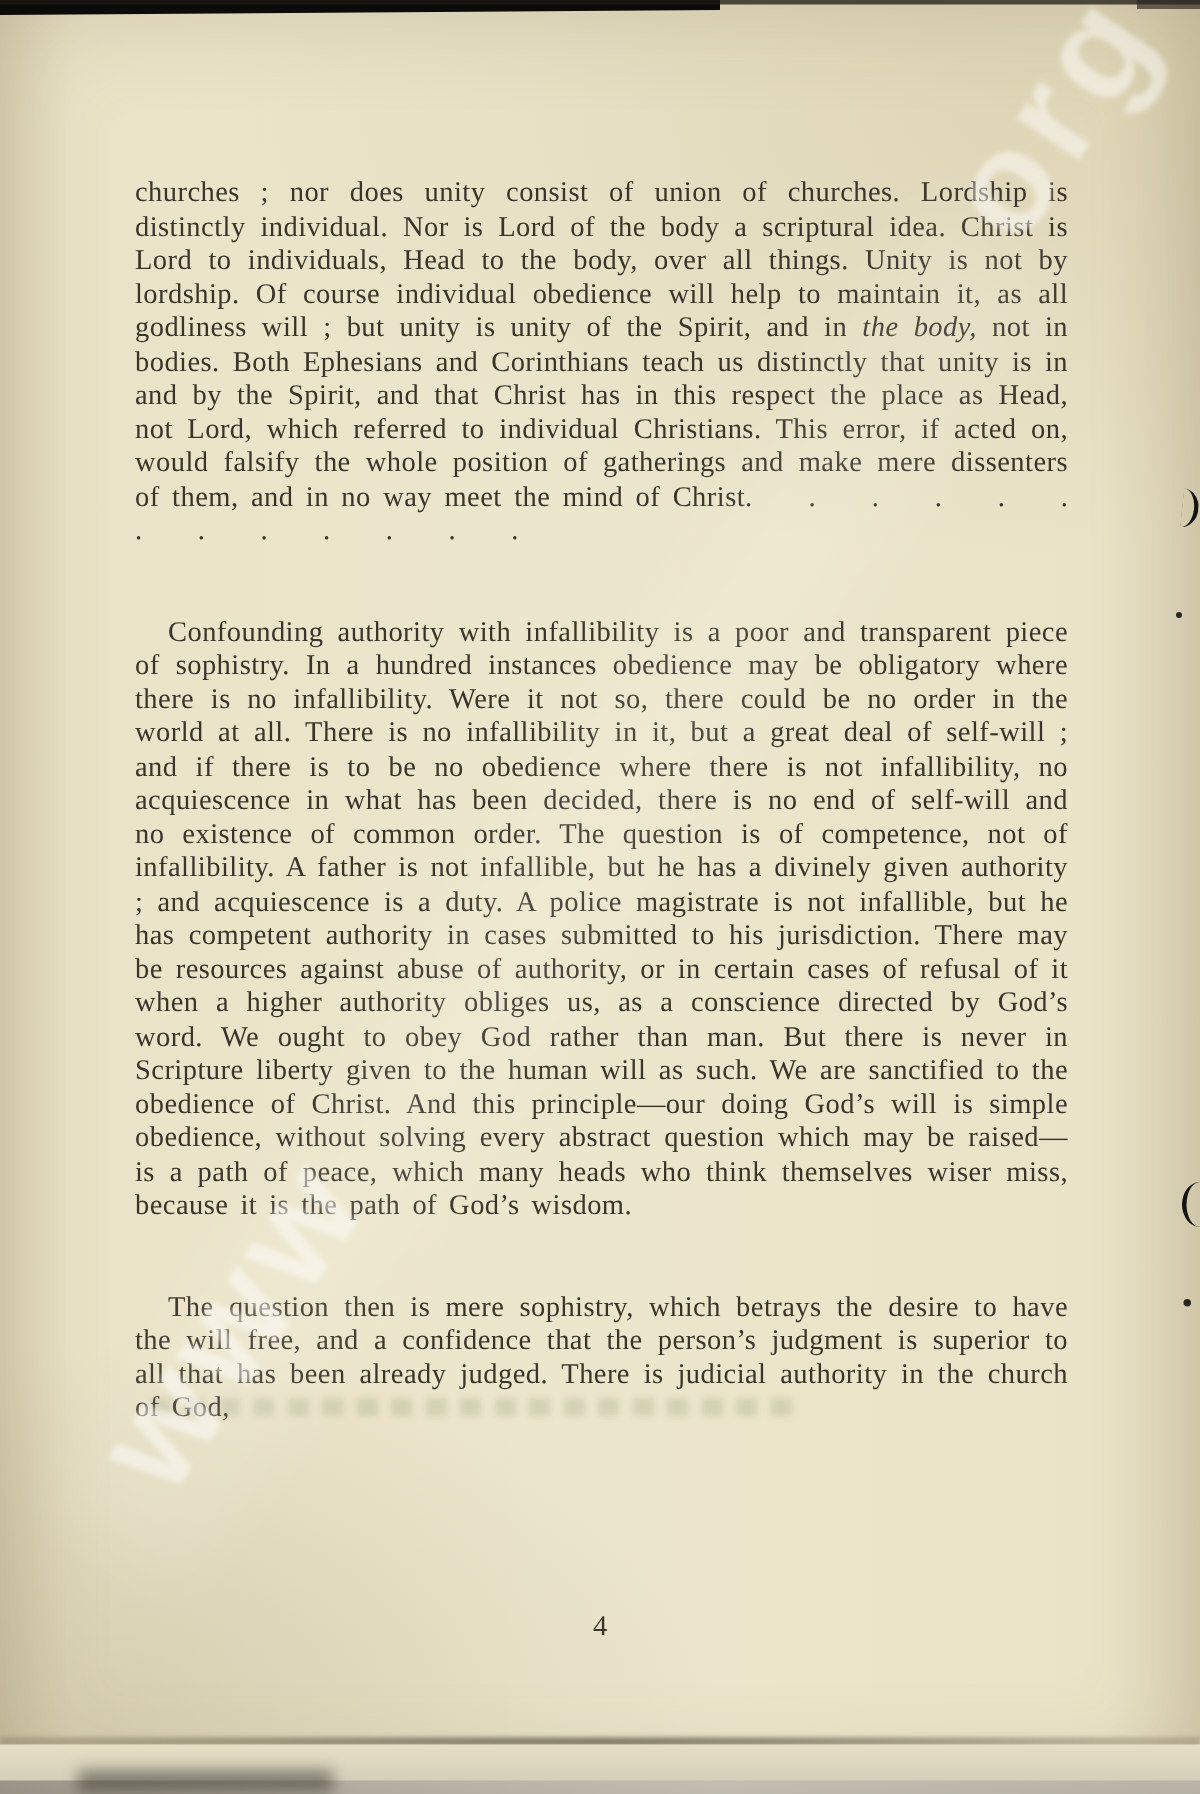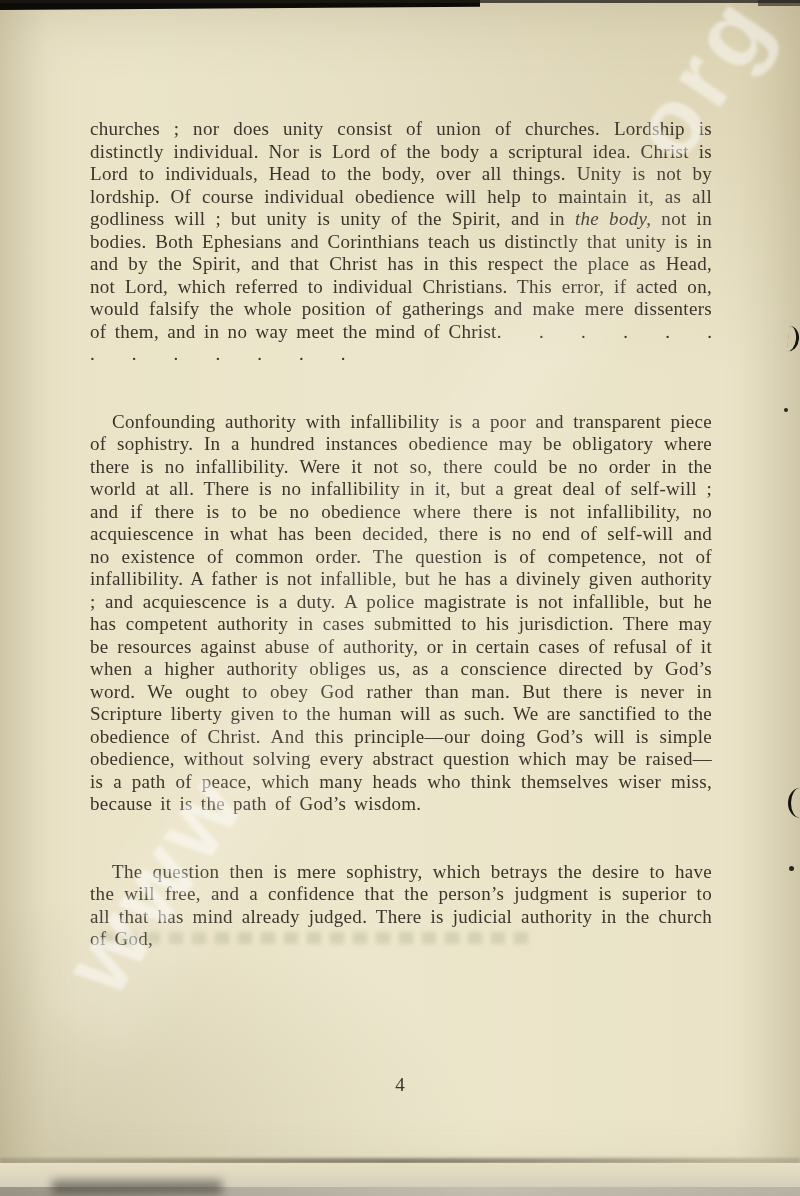--- a/index.html
+++ b/index.html
@@ -83,21 +83,21 @@
   <div class="corner-tr"></div>
 
   <div class="wm-streak"></div>
   <div class="wm wm-top">org</div>
   <div class="wm wm-bottom">www</div>
 
   <div class="text-block">
     <div>
         <p class="para"><span>churches ; nor does unity consist of union of churches. Lordship is distinctly individual. Nor is Lord of the body a scriptural idea. Christ is Lord to individuals, Head to the body, over all things. Unity is not by lordship. Of course individual obedience will help to maintain it, as all godliness will ; but unity is unity of the Spirit, and in </span><span class="italic">the body,</span><span> not in bodies. Both Ephesians and Corinthians teach us distinctly that unity is in and by the Spirit, and that Christ has in this respect the place as Head, not Lord, which referred to individual Christians. This error, if acted on, would falsify the whole position of gatherings and make mere dissenters of them, and in no way meet the mind of Christ.</span><span class="dots"> . . . . . . . . . . . .</span></p>
         <p class="para indent"><span>Confounding authority with infallibility is a poor and transparent piece of sophistry. In a hundred instances obedience may be obligatory where there is no infallibility. Were it not so, there could be no order in the world at all. There is no infallibility in it, but a great deal of self-will ; and if there is to be no obedience where there is not infallibility, no acquiescence in what has been decided, there is no end of self-will and no existence of common order. The question is of competence, not of infallibility. A father is not infallible, but he has a divinely given authority ; and acquiescence is a duty. A police magistrate is not infallible, but he has competent authority in cases submitted to his jurisdiction. There may be resources against abuse of authority, or in certain cases of refusal of it when a higher authority obliges us, as a conscience directed by God’s word. We ought to obey God rather than man. But there is never in Scripture liberty given to the human will as such. We are sanctified to the obedience of Christ. And this principle—our doing God’s will is simple obedience, without solving every abstract question which may be raised—is a path of peace, which many heads who think themselves wiser miss, because it is the path of God’s wisdom.</span></p>
-        <p class="para indent"><span>The question then is mere sophistry, which betrays the desire to have the will free, and a confidence that the person’s judgment is superior to all that has mind already judged. There is judicial authority in the church of God,</span></p>
+        <p class="para indent"><span>The question then is mere sophistry, which betrays the desire to have the will free, and a confidence that the person’s judgment is superior to all that has been already judged. There is judicial authority in the church of God,</span></p>
       </div>
   </div>
 
   <div class="ghost-line"></div>
 
   <div class="page-num">4</div>
 
   <div class="scratch-1"></div>
   <div class="scratch-2"></div>
   <div class="dot-1"></div>

